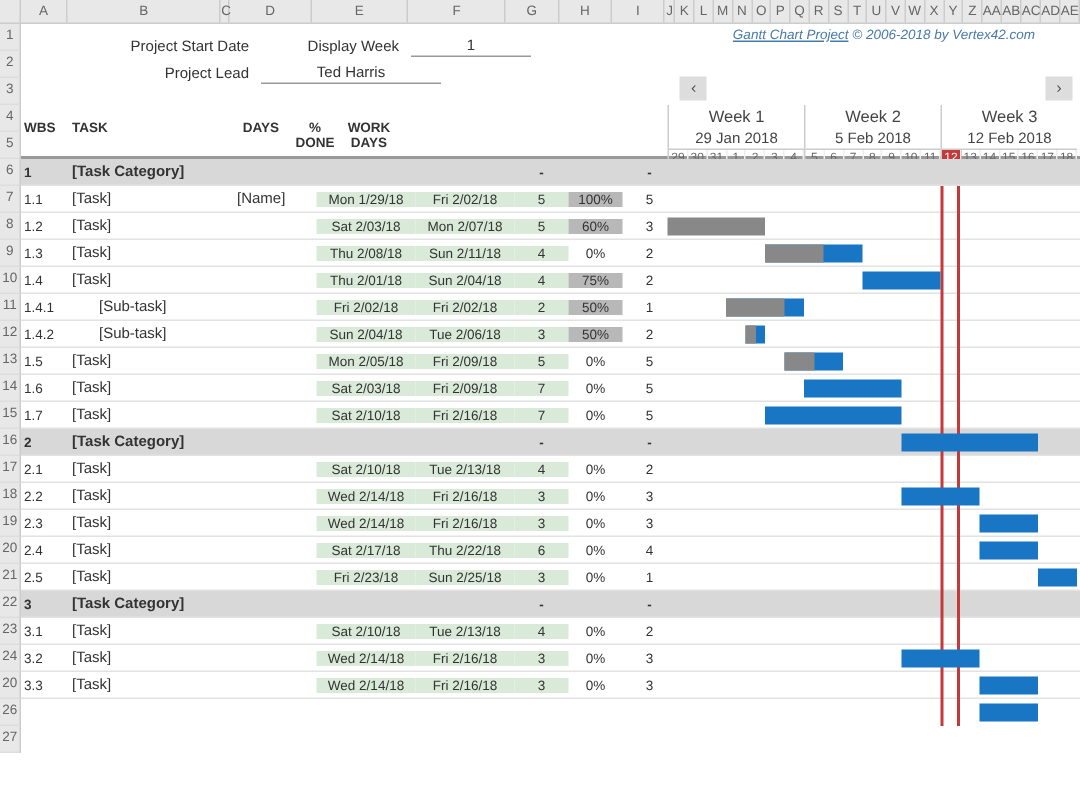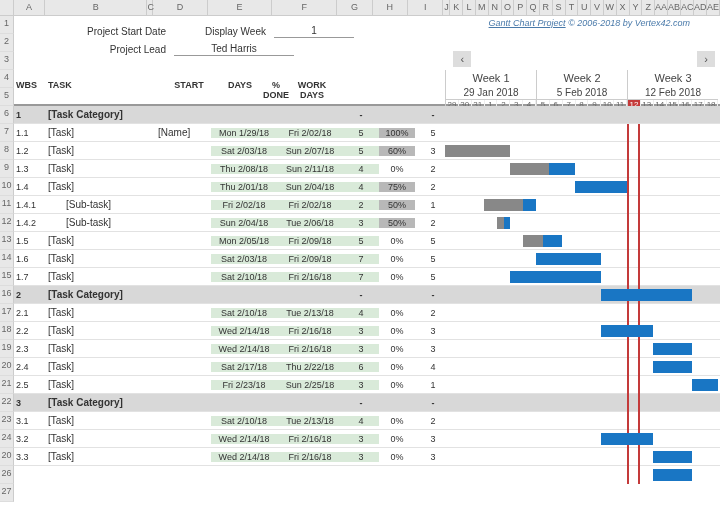--- a/index.html
+++ b/index.html
@@ -203,21 +203,20 @@
             <span class="">F</span>
             <span class="">S</span>
             <span class="">S</span>
           </div>
 </div>
       </div>
 
   <div class="tblhdr" style="margin-top:18px">
     <div class="c-wbs la">WBS</div>
     <div class="c-task la">TASK</div>
-    <div class="c-start">START</div>
     <div class="c-days">DAYS</div>
     <div class="c-done">% DONE</div>
     <div class="c-work">WORK DAYS</div>
   </div>
 
   <div id="rows">
 <div class="row catrow">
 <div class="c-wbs">1</div>
 <div class="c-task" style="padding-left:2px">[Task Category]</div>
 <div class="c-lead"></div>
@@ -235,21 +234,21 @@
 <div class="c-end">Fri 2/02/18</div>
 <div class="c-days">5</div>
 <div class="c-done donecell">100%</div>
 <div class="c-work">5</div>
 </div>
 <div class="row ">
 <div class="c-wbs">1.2</div>
 <div class="c-task" style="padding-left:2px">[Task]</div>
 <div class="c-lead"></div>
 <div class="c-start">Sat 2/03/18</div>
-<div class="c-end">Sun 2/07/18</div>
+<div class="c-end">Mon 2/07/18</div>
 <div class="c-days">5</div>
 <div class="c-done donecell">60%</div>
 <div class="c-work">3</div>
 </div>
 <div class="row ">
 <div class="c-wbs">1.3</div>
 <div class="c-task" style="padding-left:2px">[Task]</div>
 <div class="c-lead"></div>
 <div class="c-start">Thu 2/08/18</div>
 <div class="c-end">Sun 2/11/18</div>

